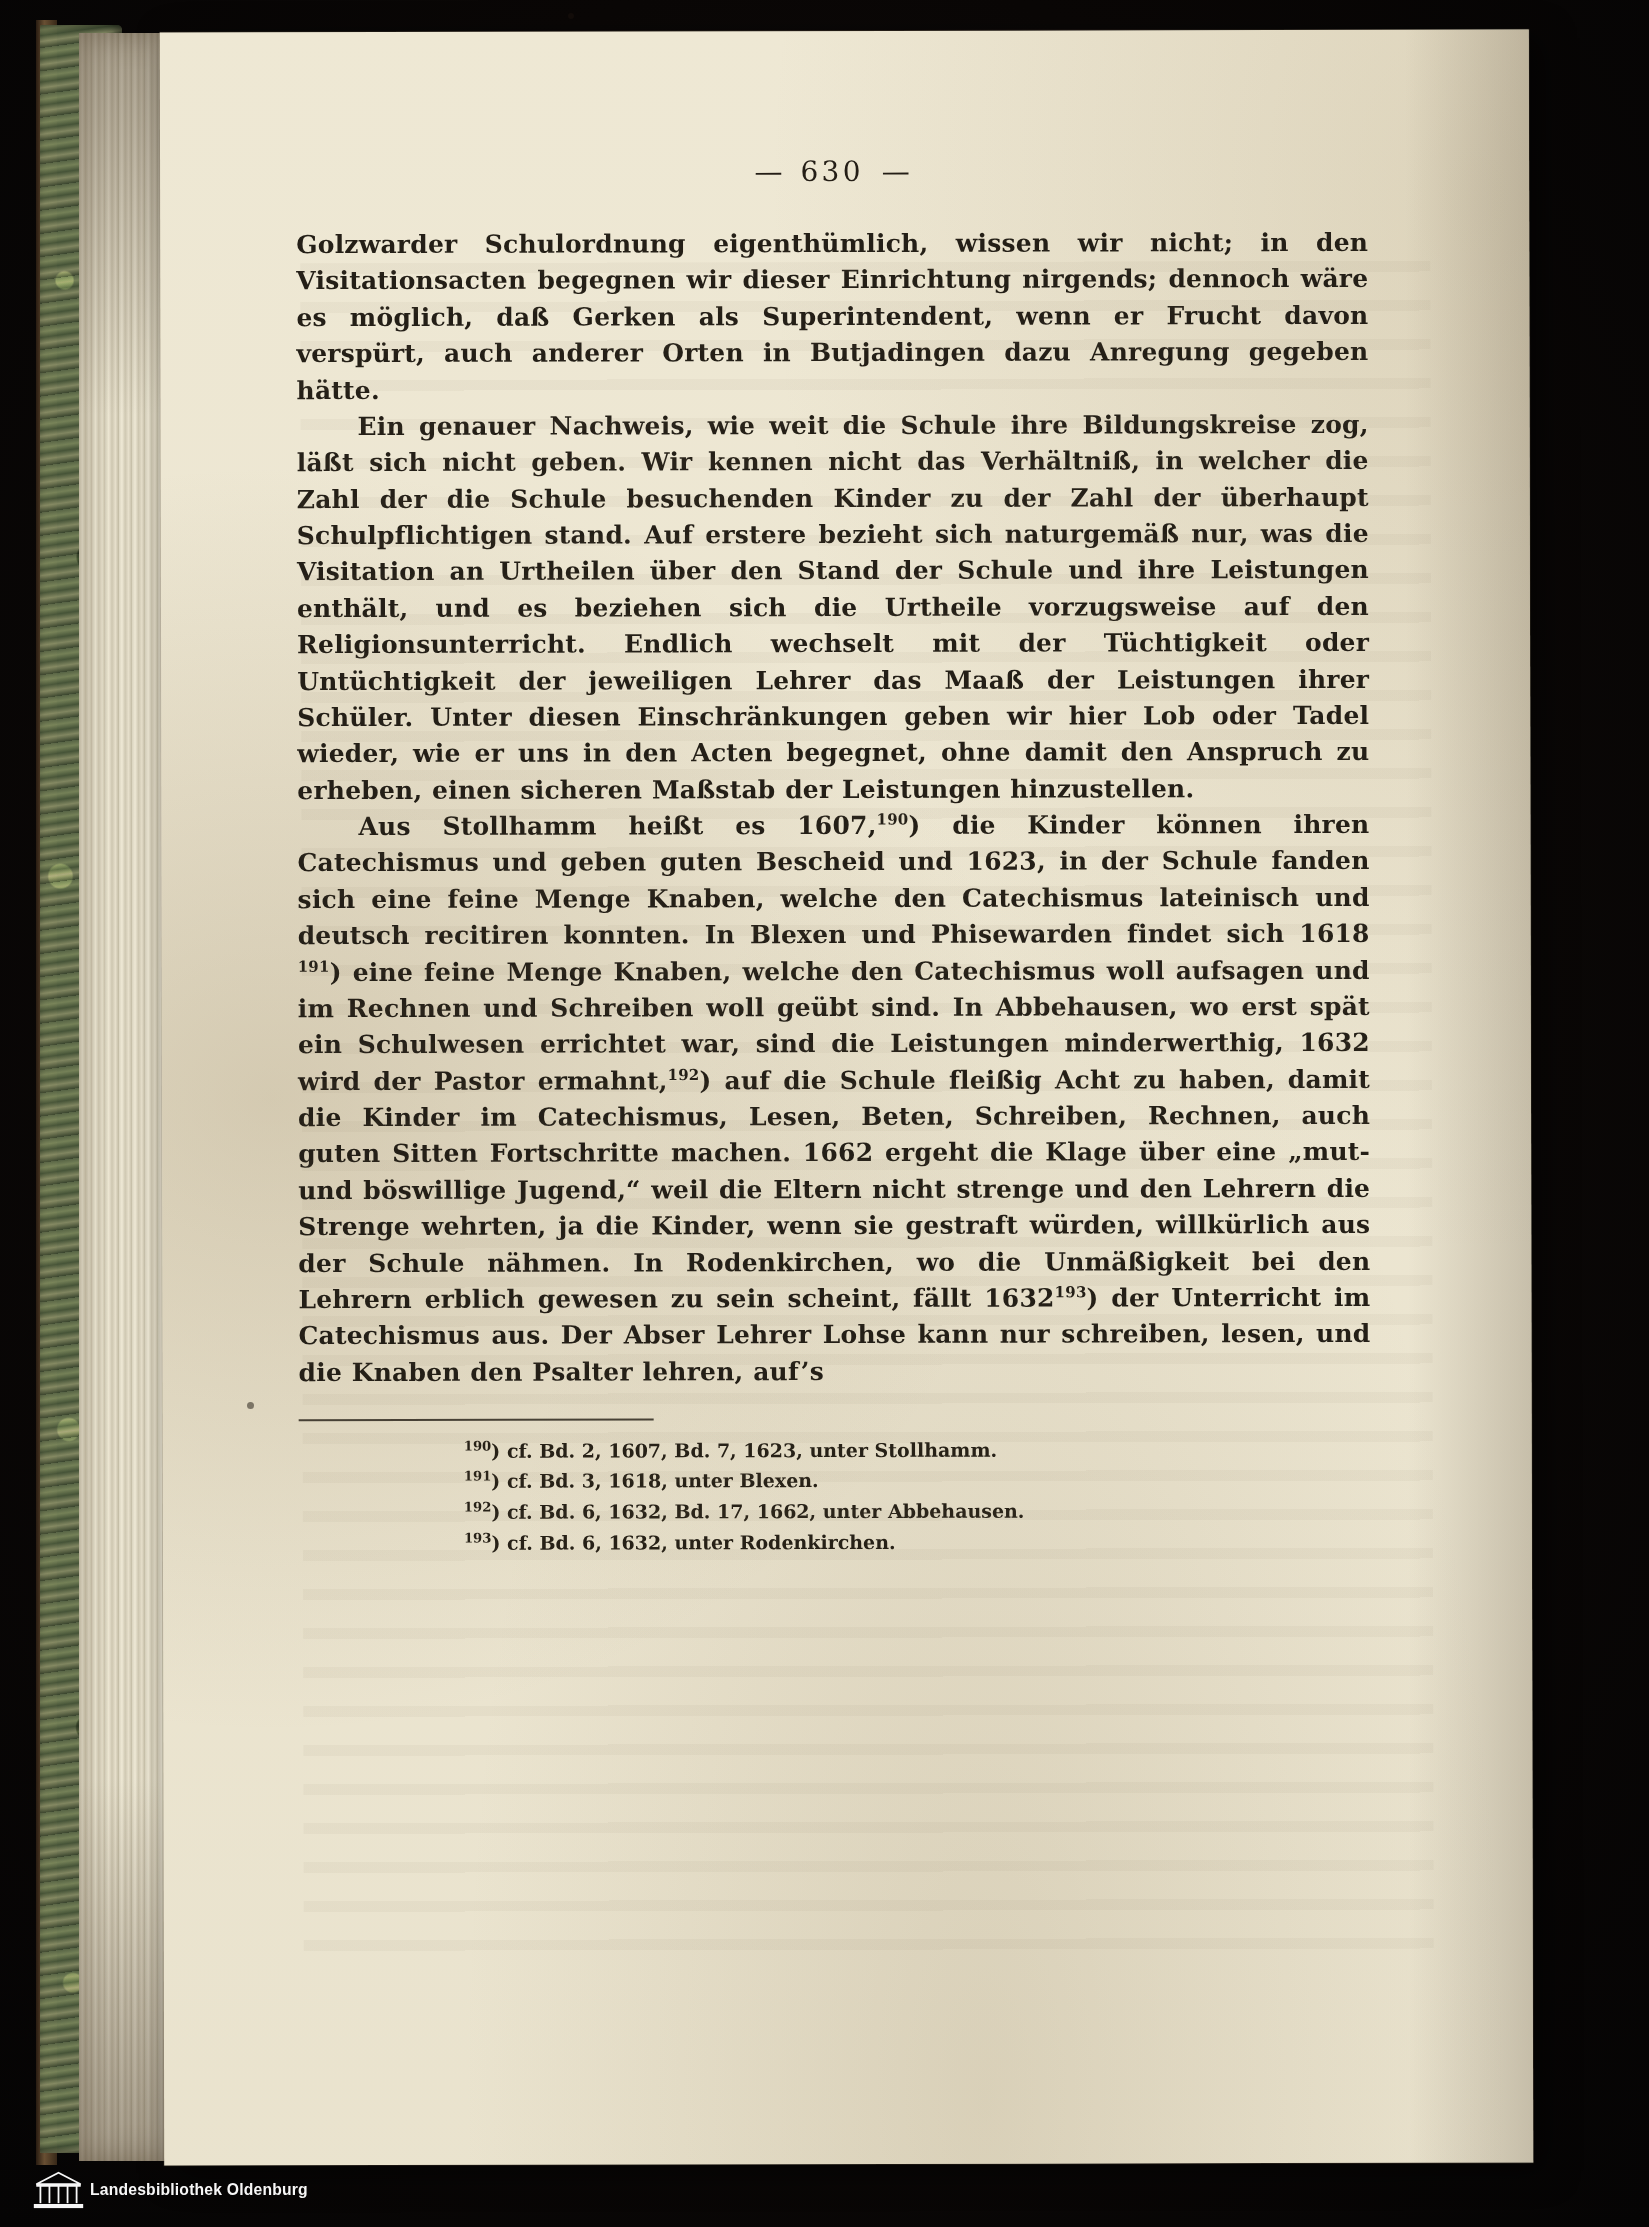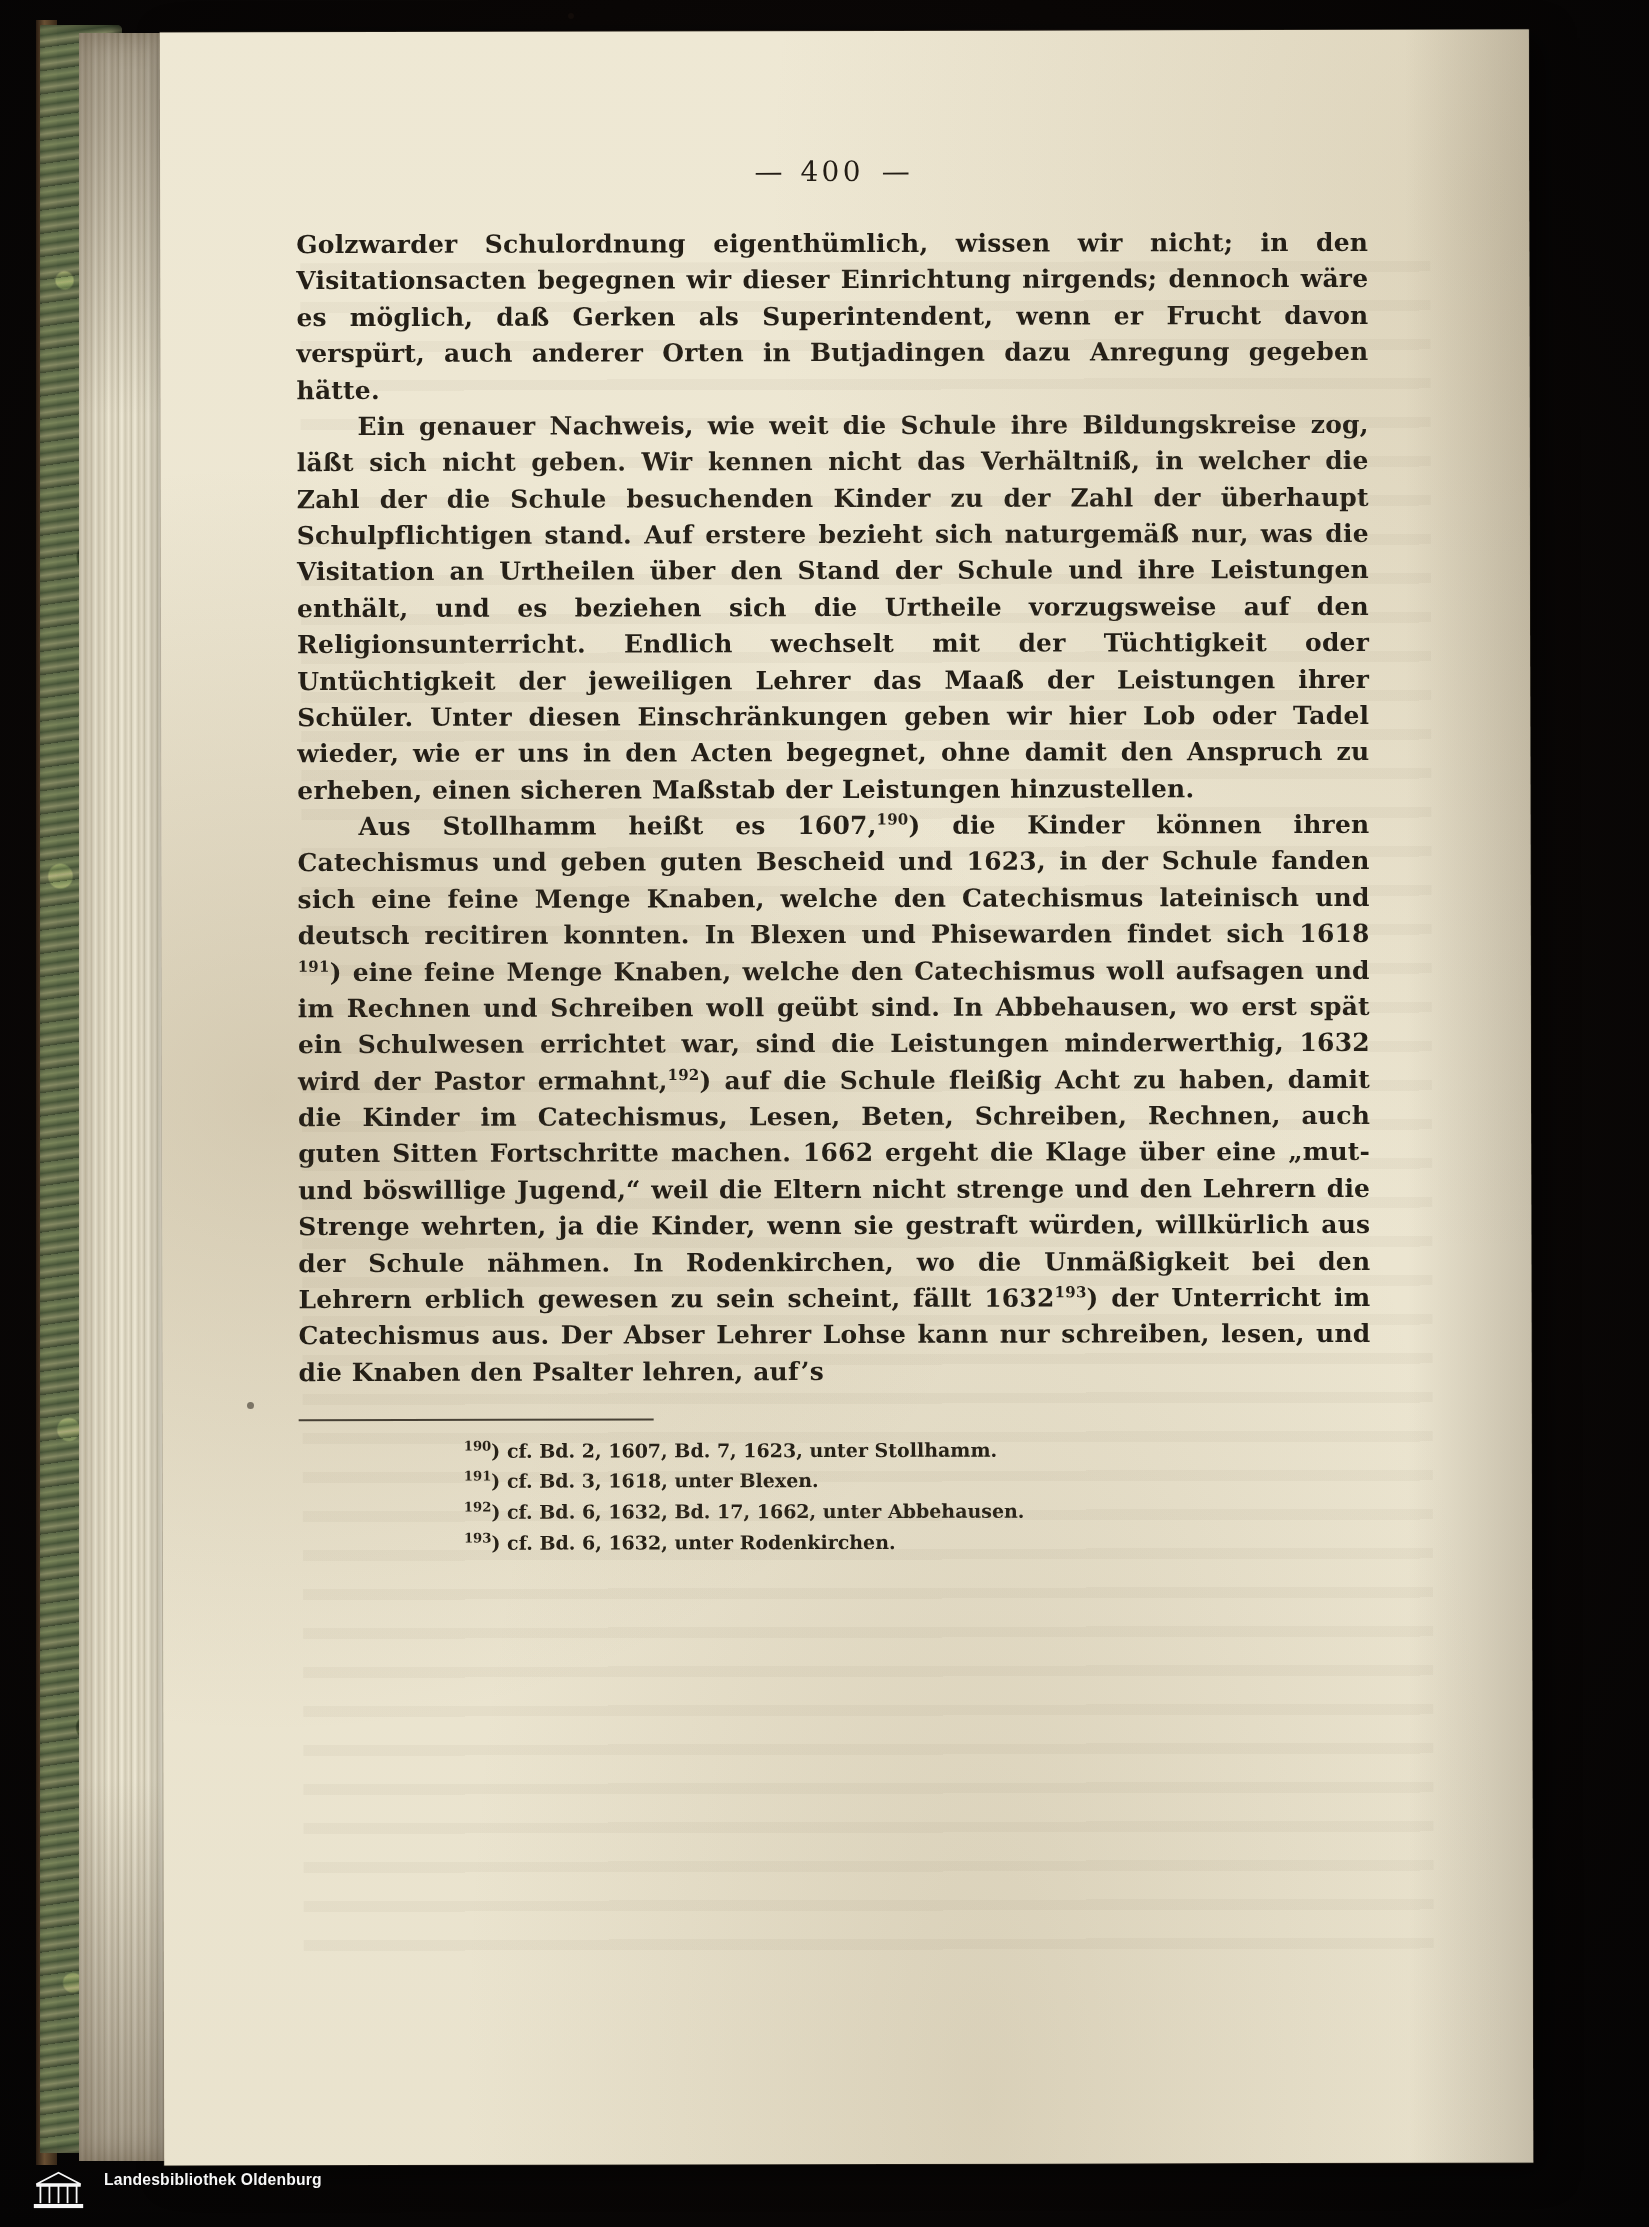--- a/index.html
+++ b/index.html
@@ -199,22 +199,22 @@
     vertical-align: super;
     line-height: 0;
   }
 
   
   .stamp {
     position: absolute;
     left: 33px;
     bottom: 18px;
     display: flex;
-    align-items: flex-start;
-    gap: 20px;
+    align-items: center;
+    gap: 6px;
     color: #ffffff;
     font-family: "Liberation Sans", sans-serif;
     font-size: 15.7px;
     font-weight: 700;
     letter-spacing: 0.2px;
     opacity: .97;
   }
   .stamp .bldg {
     width: 51px; height: 38px;
     display: block;
@@ -231,21 +231,21 @@
   <div class="cover-edge"></div>
   <div class="marble"></div>
   <div class="page-edges"></div>
 
   <div class="leaf">
     <div class="gutter-shadow"></div>
 
     <div class="page-body">
 
       <div class="folio">
-        <span class="dash">—</span><span>400</span><span class="dash">—</span>
+        <span class="dash">—</span><span>630</span><span class="dash">—</span>
       </div>
 
       <div class="blackletter">
         <p>Golzwarder Schulordnung eigenthümlich, wissen wir nicht; in den Visitationsacten begegnen wir dieser Einrichtung nirgends; dennoch wäre es möglich, daß Gerken als Superintendent, wenn er Frucht davon verspürt, auch anderer Orten in Butjadingen dazu Anregung gegeben hätte.</p>
         <p class="indent">Ein genauer Nachweis, wie weit die Schule ihre Bildungskreise zog, läßt sich nicht geben. Wir kennen nicht das Verhältniß, in welcher die Zahl der die Schule besuchenden Kinder zu der Zahl der überhaupt Schulpflichtigen stand. Auf erstere bezieht sich naturgemäß nur, was die Visitation an Urtheilen über den Stand der Schule und ihre Leistungen enthält, und es beziehen sich die Urtheile vorzugsweise auf den Religionsunterricht. Endlich wechselt mit der Tüchtigkeit oder Untüchtigkeit der jeweiligen Lehrer das Maaß der Leistungen ihrer Schüler. Unter diesen Einschränkungen geben wir hier Lob oder Tadel wieder, wie er uns in den Acten begegnet, ohne damit den Anspruch zu erheben, einen sicheren Maßstab der Leistungen hinzustellen.</p>
         <p class="indent">
           <span>Aus Stollhamm heißt es 1607,</span><sup class="note">190</sup><span>) die Kinder können ihren Catechismus und geben guten Bescheid und 1623, in der Schule fanden sich eine feine Menge Knaben, welche den Catechismus lateinisch und deutsch recitiren konnten. In Blexen und Phisewarden findet sich 1618 </span><sup class="note">191</sup><span>) eine feine Menge Knaben, welche den Catechismus woll aufsagen und im Rechnen und Schreiben woll geübt sind. In Abbehausen, wo erst spät ein Schulwesen errichtet war, sind die Leistungen minderwerthig, 1632 wird der Pastor ermahnt,</span><sup class="note">192</sup><span>) auf die Schule fleißig Acht zu haben, damit die Kinder im Catechismus, Lesen, Beten, Schreiben, Rechnen, auch guten Sitten Fortschritte machen. 1662 ergeht die Klage über eine „mut- und böswillige Jugend,“ weil die Eltern nicht strenge und den Lehrern die Strenge wehrten, ja die Kinder, wenn sie gestraft würden, willkürlich aus der Schule nähmen. In Rodenkirchen, wo die Unmäßigkeit bei den Lehrern erblich gewesen zu sein scheint, fällt 1632</span><sup class="note">193</sup><span>) der Unterricht im Catechismus aus. Der Abser Lehrer Lohse kann nur schreiben, lesen, und die Knaben den Psalter lehren, auf’s</span>
         </p>
       </div>
 

